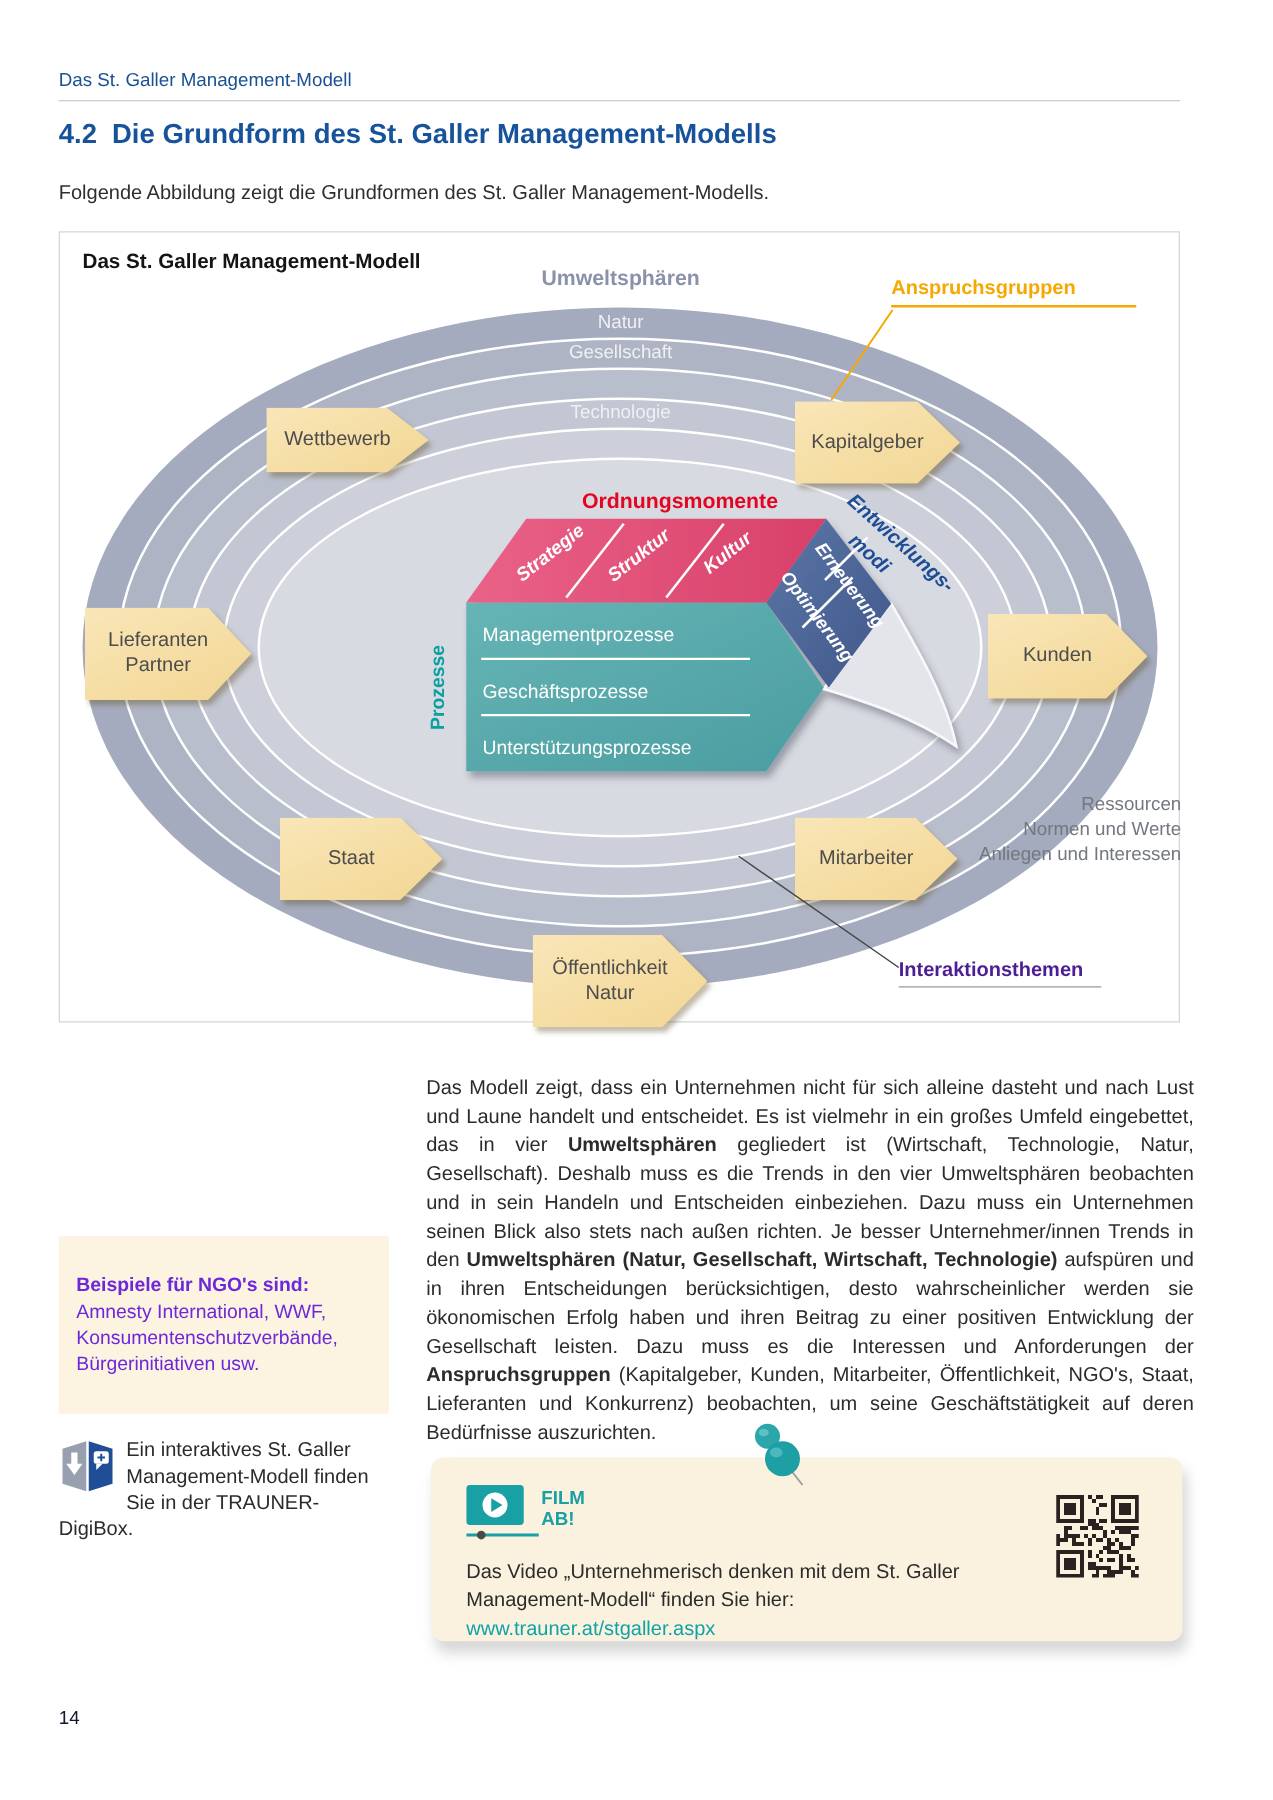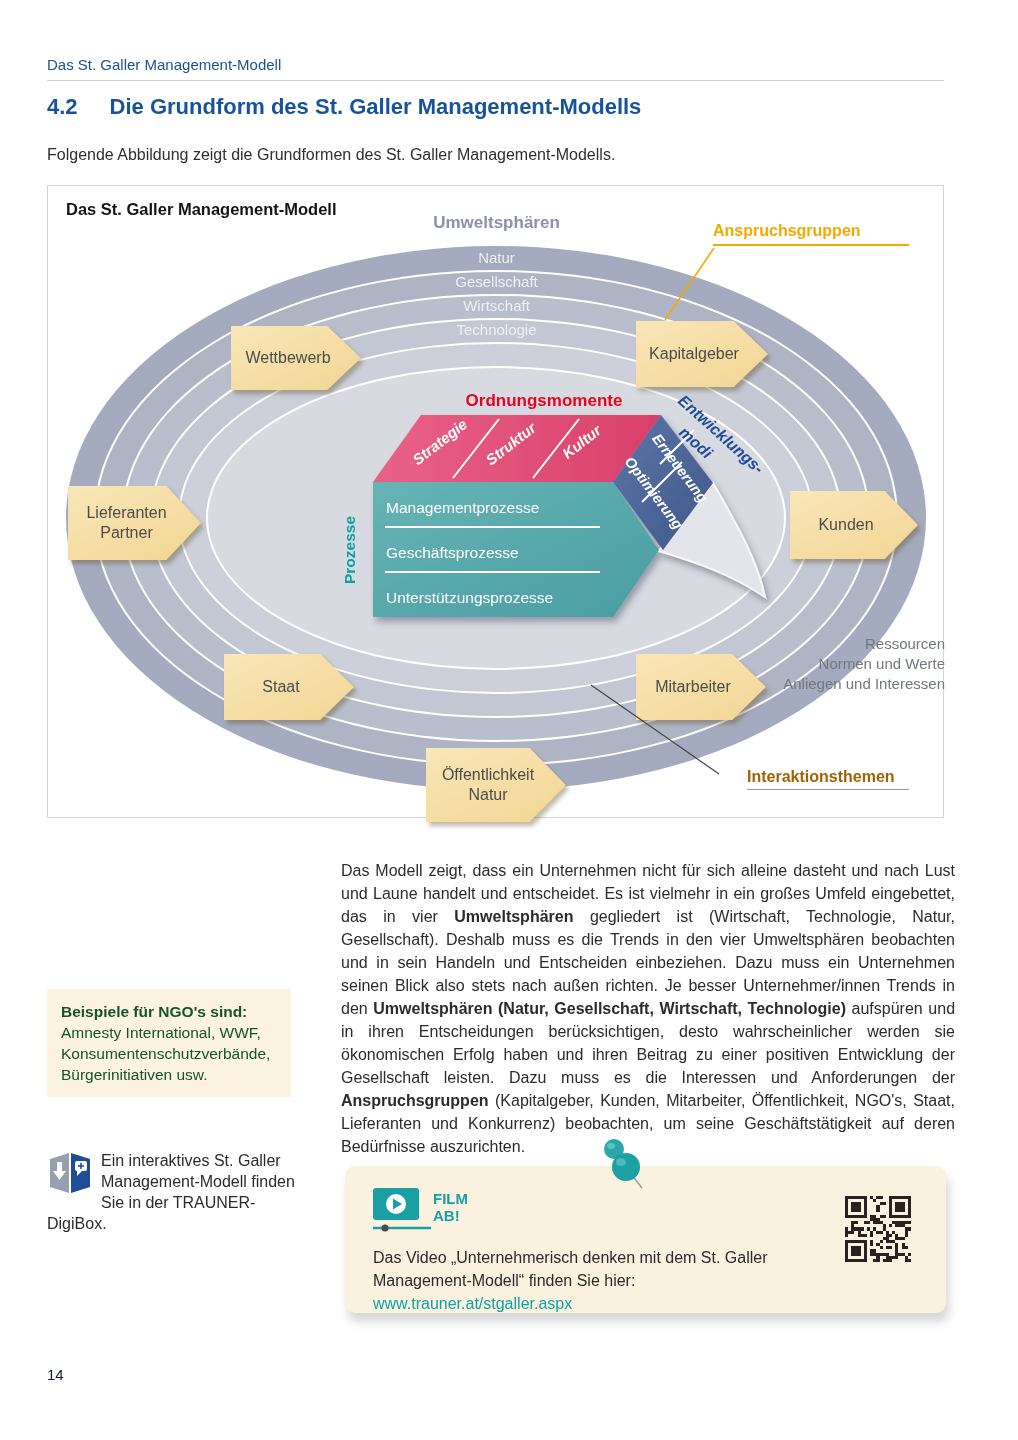--- a/index.html
+++ b/index.html
@@ -2,34 +2,34 @@
 <html><head>
 <meta charset="utf-8">
 <style>
   html,body{margin:0;padding:0;background:#e9e9e9;}
   .page{position:relative;width:1018px;height:1440px;margin:0 auto;background:#ffffff;
         font-family:"Liberation Sans",sans-serif;color:#2e2e2e;overflow:hidden;}
 
   
   .running-head{position:absolute;left:47px;top:56px;font-size:15px;color:#1A5193;}
   .head-rule{position:absolute;left:47px;top:80px;width:897px;border-top:1.5px solid #C9CCD3;}
-  .section-heading{position:absolute;left:47px;top:94px;width:897px;display:flex;gap:32px;
+  .section-heading{position:absolute;left:47px;top:94px;width:897px;display:flex;gap:12px;
         font-size:22px;font-weight:bold;color:#17539B;}
   .intro{position:absolute;left:47px;top:146px;width:897px;font-size:16px;}
 
   
   .figure{position:absolute;left:47px;top:185px;width:897px;height:633px;border:1px solid #D3D5D9;
           background:#fff;box-sizing:border-box;}
   .fig-caption{position:absolute;left:18px;top:14px;font-size:16.5px;font-weight:bold;color:#141414;}
   .umwelt-label{position:absolute;left:0;top:27px;width:897px;text-align:center;
           font-size:17px;font-weight:bold;color:#8A92AA;}
   .anspruch-label{position:absolute;left:665px;top:36px;width:196px;font-size:16px;font-weight:bold;
           color:#F5A800;border-bottom:2px solid #F5A800;padding-bottom:4px;}
   .interakt-label{position:absolute;left:671px;top:582px;width:162px;font-size:16px;font-weight:bold;
-          color:#a16207;border-bottom:1.5px solid #9a9a9a;padding-bottom:3px;margin-left:28px;}
+          color:#4c1d95;border-bottom:1.5px solid #9a9a9a;padding-bottom:3px;}
   .ring{position:absolute;border-radius:50%;border:2px solid #fff;box-sizing:border-box;}
   .sphere-label{position:absolute;left:0;width:897px;text-align:center;font-size:15px;color:#EFF0F4;}
   .topic-label{position:absolute;left:0;width:897px;text-align:right;font-size:15px;color:#73777F;}
 
   .arrow-wrap{position:absolute;filter:drop-shadow(3px 4px 2px rgba(95,75,35,0.38));}
   .arrow{width:100%;height:100%;clip-path:polygon(0 0,74% 0,100% 50%,74% 100%,0 100%);
          background:linear-gradient(155deg,#F9E6B8 0%,#F2D693 100%);
          display:flex;flex-direction:column;align-items:center;justify-content:center;
          color:#4c4c4c;font-size:16px;line-height:20px;text-align:center;
          padding-right:16px;box-sizing:border-box;}
@@ -40,22 +40,22 @@
   .t-blue{font-size:14.5px;font-weight:bold;font-style:italic;fill:#fff;text-anchor:middle;}
   .t-entw{font-size:16px;font-weight:bold;font-style:italic;fill:#1E4D96;}
   .t-proc{font-size:15.5px;fill:#fff;}
   .t-prozesse{font-size:15.5px;font-weight:bold;fill:#0AA0A0;text-anchor:middle;}
 
   .overlay{position:absolute;left:0;top:0;pointer-events:none;}
 
   
   .body-par{position:absolute;left:341px;top:843px;width:614px;font-size:16px;line-height:23px;
             text-align:justify;color:#2b2b2b;}
-  .ngo-box{position:absolute;left:47px;top:989px;width:244px;background:#FCF3E1;
-           padding:12px 14px;box-sizing:border-box;font-size:15.5px;line-height:21px;color:#14532d;}
+  .ngo-box{position:absolute;left:47px;top:989px;width:264px;background:#FCF3E1;
+           padding:29px 14px;box-sizing:border-box;font-size:15.5px;line-height:21px;color:#6d28d9;}
   .ngo-box b{display:block;}
   .digibox{position:absolute;left:47px;top:1150px;width:260px;font-size:16px;line-height:21px;color:#2b2b2b;}
   .digibox-icon{float:left;margin:0 8px 2px 0;}
 
   
   .note{position:absolute;left:345px;top:1166px;width:601px;height:147px;background:#FAF1DE;
         border-radius:10px;box-shadow:3px 9px 10px rgba(110,110,110,0.28);}
   .pushpin{position:absolute;left:597px;top:1136px;}
   .film-icon{position:absolute;left:28px;top:22px;}
   .film-label{position:absolute;left:88px;top:24px;font-size:15px;line-height:17px;font-weight:bold;color:#18A0A5;}
@@ -82,28 +82,27 @@
 
     <div class="ring" style="left:18px;top:60px;width:860px;height:544px;background:#A5ABBE;border:none;"></div>
     <div class="ring" style="left:46px;top:84px;width:804px;height:496px;background:#AFB4C4;"></div>
     <div class="ring" style="left:74px;top:108px;width:748px;height:448px;background:#B9BECC;"></div>
     <div class="ring" style="left:102px;top:132px;width:692px;height:400px;background:#C3C7D3;"></div>
     <div class="ring" style="left:130px;top:156px;width:636px;height:352px;background:#CDD0DA;"></div>
     <div class="ring" style="left:158px;top:180px;width:580px;height:304px;background:#D8DAE1;"></div>
 
     <div class="sphere-label" style="top:87px;">Gesellschaft</div>
     <div class="sphere-label" style="top:63px;">Natur</div>
-    <div class="sphere-label" style="top:111px;">Wirtschaft</div>
     <div class="sphere-label" style="top:135px;">Technologie</div>
 
     <div class="topic-label" style="top:449px;">Ressourcen</div>
     <div class="topic-label" style="top:469px;">Normen und Werte</div>
     <div class="topic-label" style="top:489px;">Anliegen und Interessen</div>
 
-    <div class="arrow-wrap" style="left:183px;top:140px;width:130px;height:64px;">
+    <div class="arrow-wrap" style="left:165px;top:140px;width:130px;height:52px;">
       <div class="arrow">
           <span>Wettbewerb</span>
         </div>
       </div>
     <div class="arrow-wrap" style="left:588px;top:135px;width:132px;height:66px;">
       <div class="arrow">
           <span>Kapitalgeber</span>
         </div>
       </div>
     <div class="arrow-wrap" style="left:20px;top:300px;width:133px;height:74px;">

